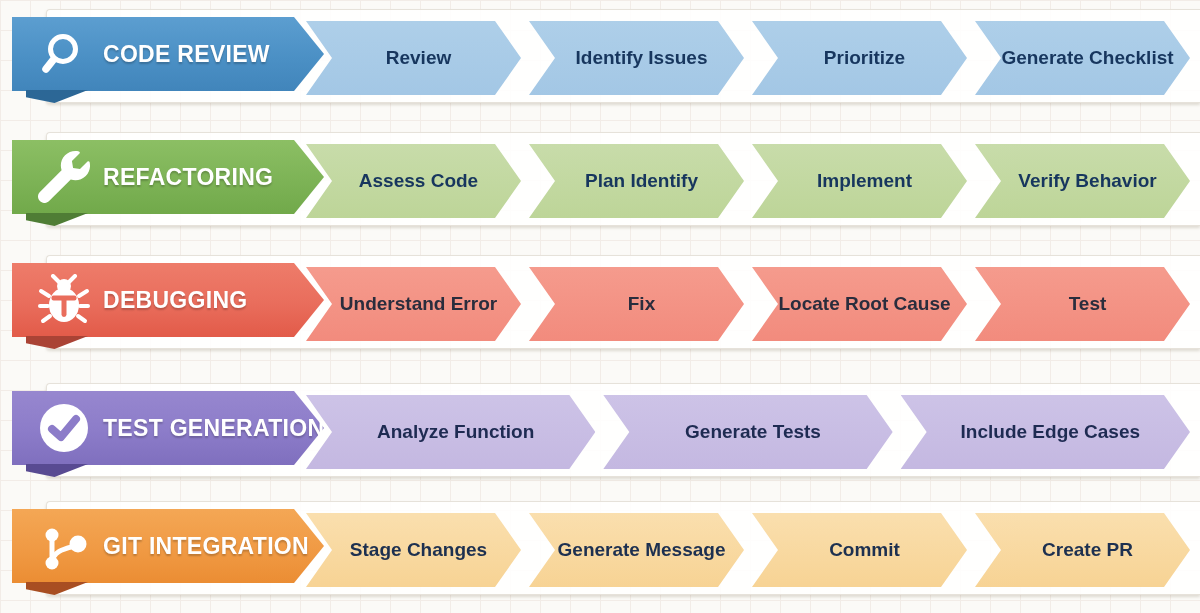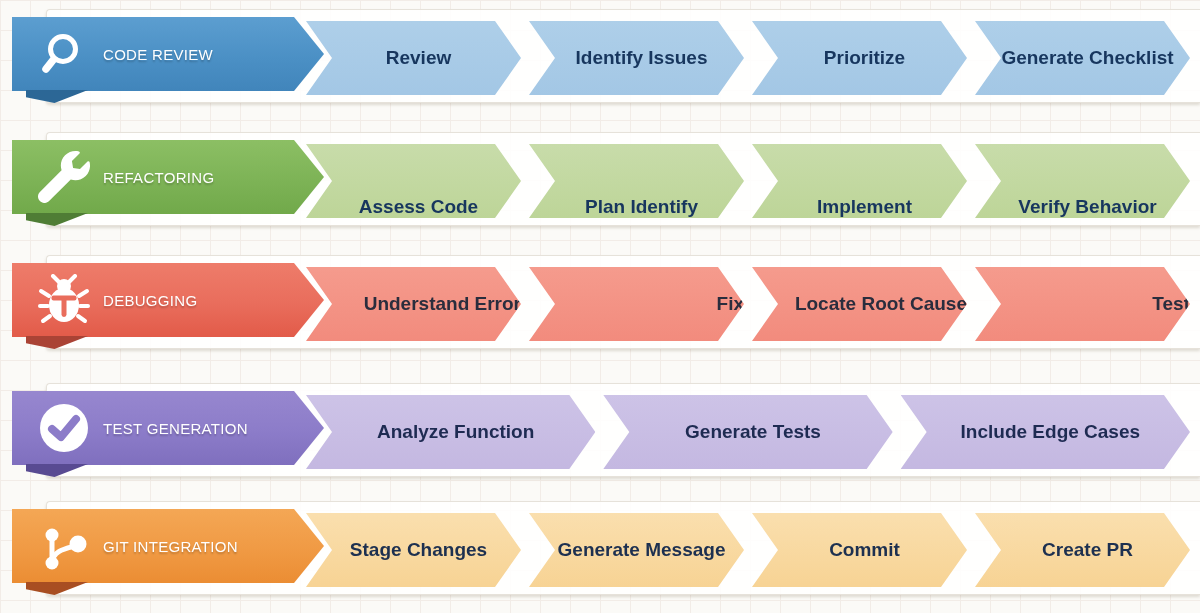--- a/index.html
+++ b/index.html
@@ -24,21 +24,21 @@
   }
   .banner{
     position:absolute;top:17px;left:12px;width:312px;height:74px;
     display:flex;align-items:center;
     clip-path:polygon(0 0, calc(100% - 30px) 0, 100% 50%, calc(100% - 30px) 100%, 0 100%);
     filter:drop-shadow(0 3px 2px rgba(110,90,75,0.35));
   }
   .icon-wrap{width:52px;height:52px;margin-left:26px;flex:0 0 auto;display:block;}
   .icon-wrap svg{width:52px;height:52px;display:block;}
   .title{
-    margin-left:13px;color:#ffffff;font-size:15px;font-weight:normal;
+    margin-left:13px;color:#ffffff;font-size:23px;font-weight:bold;
     letter-spacing:0.3px;white-space:nowrap;
     text-shadow:0 2px 2px rgba(0,0,0,0.22);
   }
   .fold{
     position:absolute;top:90px;left:26px;width:62px;height:13px;
     clip-path:polygon(0 0, 100% 0, 46% 100%, 0 55%);
   }
   .steps{
     position:absolute;top:21px;left:306px;right:10px;height:74px;
     display:flex;gap:8px;
@@ -52,26 +52,26 @@
     font-size:19px;font-weight:bold;white-space:nowrap;padding-left:10px;
   }
   
   .r0 .banner{background:linear-gradient(180deg,#5c9ed0 0%,#4b90c5 55%,#4185bb 100%);}
   .r0 .fold{background:#2c6796;}
   .r0 .step{background:linear-gradient(180deg,#aecfe9,#a3c7e5);}
   .r0 .step span{color:#17365e;}
   
   .r1 .banner{background:linear-gradient(180deg,#8cbf64 0%,#7db356 55%,#71a94a 100%);}
   .r1 .fold{background:#4f7d35;}
-  .r1 .step{background:linear-gradient(180deg,#c8dcaa,#bdd598);align-items:flex-end;}
+  .r1 .step{background:linear-gradient(180deg,#c8dcaa,#bdd598);}
   .r1 .step span{color:#17365e;}
   
   .r2 .banner{background:linear-gradient(180deg,#ee7c6a 0%,#e96d5c 55%,#e25b49 100%);}
   .r2 .fold{background:#aa4335;}
-  .r2 .step{background:linear-gradient(180deg,#f59b8d,#f28b7d);justify-content:flex-end;}
+  .r2 .step{background:linear-gradient(180deg,#f59b8d,#f28b7d);}
   .r2 .step span{color:#2a2d3d;}
   
   .r3 .banner{background:linear-gradient(180deg,#9787cf 0%,#8c7cc9 55%,#7f6fbe 100%);}
   .r3 .fold{background:#584a92;}
   .r3 .step{background:linear-gradient(180deg,#cdc3e7,#c4b8e1);}
   .r3 .step span{color:#1e2b52;}
   
   .r4 .banner{background:linear-gradient(180deg,#f4a755 0%,#f09a44 55%,#eb8d33 100%);}
   .r4 .fold{background:#a84e22;}
   .r4 .step{background:linear-gradient(180deg,#fadfae,#f7d394);}

